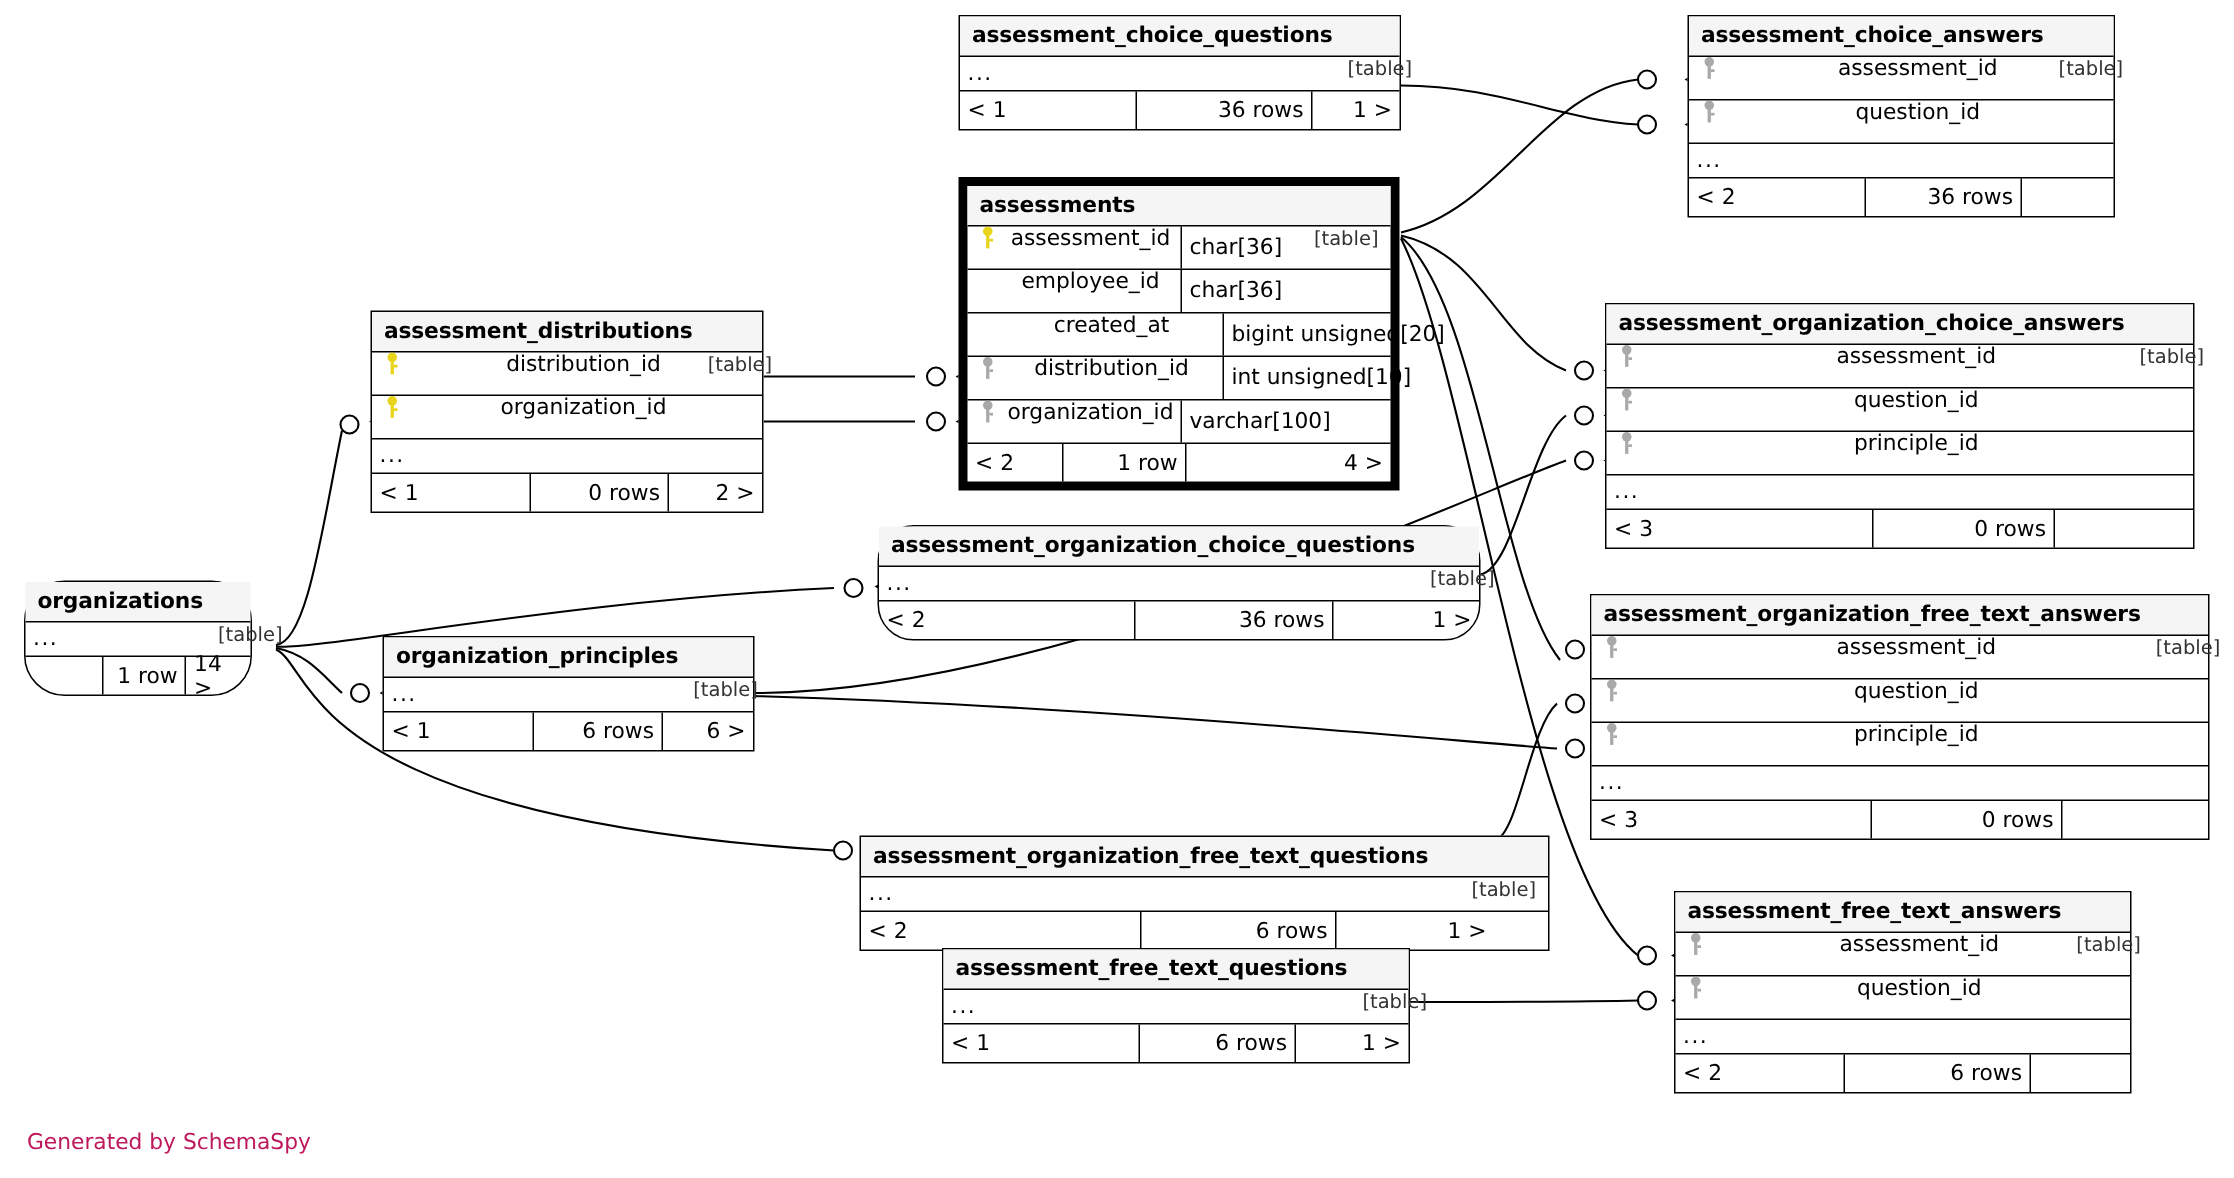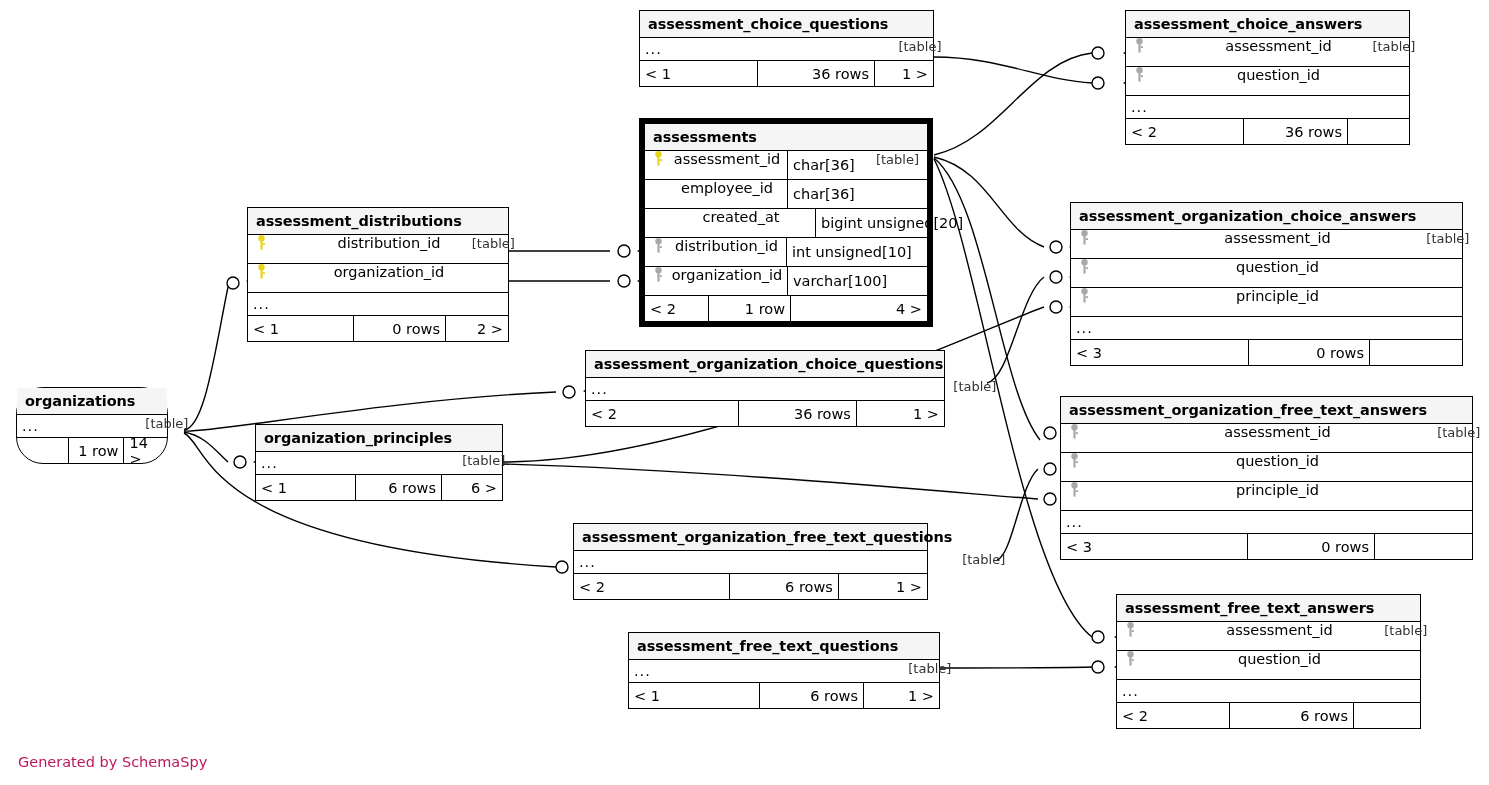--- a/index.html
+++ b/index.html
@@ -234,21 +234,21 @@
         </div>
         <div class="tbl-row">
           <span class="cell-key">
             <svg class="keyicon" viewBox="0 0 9 15">
               <circle cx="4.5" cy="3.2" r="3.2" fill="#a9a9a9"></circle>
               <rect x="3.4" y="4.6" width="2.2" height="10" fill="#a9a9a9"></rect>
               <rect x="5.6" y="8.2" width="2.4" height="1.8" fill="#a9a9a9"></rect>
             </svg>
           </span>
           <span class="col-name centered">distribution_id</span>
-          <span class="col-type" style="width:141px">int unsigned[10]</span>
+          <span class="col-type" style="width:112px">int unsigned[10]</span>
         </div>
         <div class="tbl-row">
           <span class="cell-key">
             <svg class="keyicon" viewBox="0 0 9 15">
               <circle cx="4.5" cy="3.2" r="3.2" fill="#a9a9a9"></circle>
               <rect x="3.4" y="4.6" width="2.2" height="10" fill="#a9a9a9"></rect>
               <rect x="5.6" y="8.2" width="2.4" height="1.8" fill="#a9a9a9"></rect>
             </svg>
           </span>
           <span class="col-name centered">organization_id</span>
@@ -327,21 +327,21 @@
           </span>
           <span class="col-name centered">principle_id</span>
         </div>
         <div class="ellipsis-row">...</div>
         <div class="tbl-footer">
           <span class="f-cell f-left" style="width:177px">&lt; 3</span>
           <span class="f-cell f-mid" style="width:122px">0 rows</span>
           <span class="f-cell f-right" style="width:92px"></span>
         </div>
       </div>
-      <div class="table-box" style="left: 585px; top: 350px; width: 360px;">
+      <div class="table-box" style="left: 585px; top: 350px; width: 402px; border-radius: 24px;">
         <div class="tbl-title">
           <span class="tbl-name">assessment_organization_choice_questions</span>
           <span class="tbl-tag">[table]</span>
         </div>
         <div class="ellipsis-row">...</div>
         <div class="tbl-footer">
           <span class="f-cell f-left" style="width:170px">&lt; 2</span>
           <span class="f-cell f-mid" style="width:133px">36 rows</span>
           <span class="f-cell f-right" style="width:97px">1 &gt;</span>
         </div>
@@ -405,21 +405,21 @@
           <span class="tbl-name">organization_principles</span>
           <span class="tbl-tag">[table]</span>
         </div>
         <div class="ellipsis-row">...</div>
         <div class="tbl-footer">
           <span class="f-cell f-left" style="width:99px">&lt; 1</span>
           <span class="f-cell f-mid" style="width:87px">6 rows</span>
           <span class="f-cell f-right" style="width:60px">6 &gt;</span>
         </div>
       </div>
-      <div class="table-box" style="left: 573px; top: 523px; width: 355px;">
+      <div class="table-box" style="left: 573px; top: 557px; width: 460px;">
         <div class="tbl-title">
           <span class="tbl-name">assessment_organization_free_text_questions</span>
           <span class="tbl-tag">[table]</span>
         </div>
         <div class="ellipsis-row">...</div>
         <div class="tbl-footer">
           <span class="f-cell f-left" style="width:186px">&lt; 2</span>
           <span class="f-cell f-mid" style="width:131px">6 rows</span>
           <span class="f-cell f-right" style="width:105px">1 &gt;</span>
         </div>

